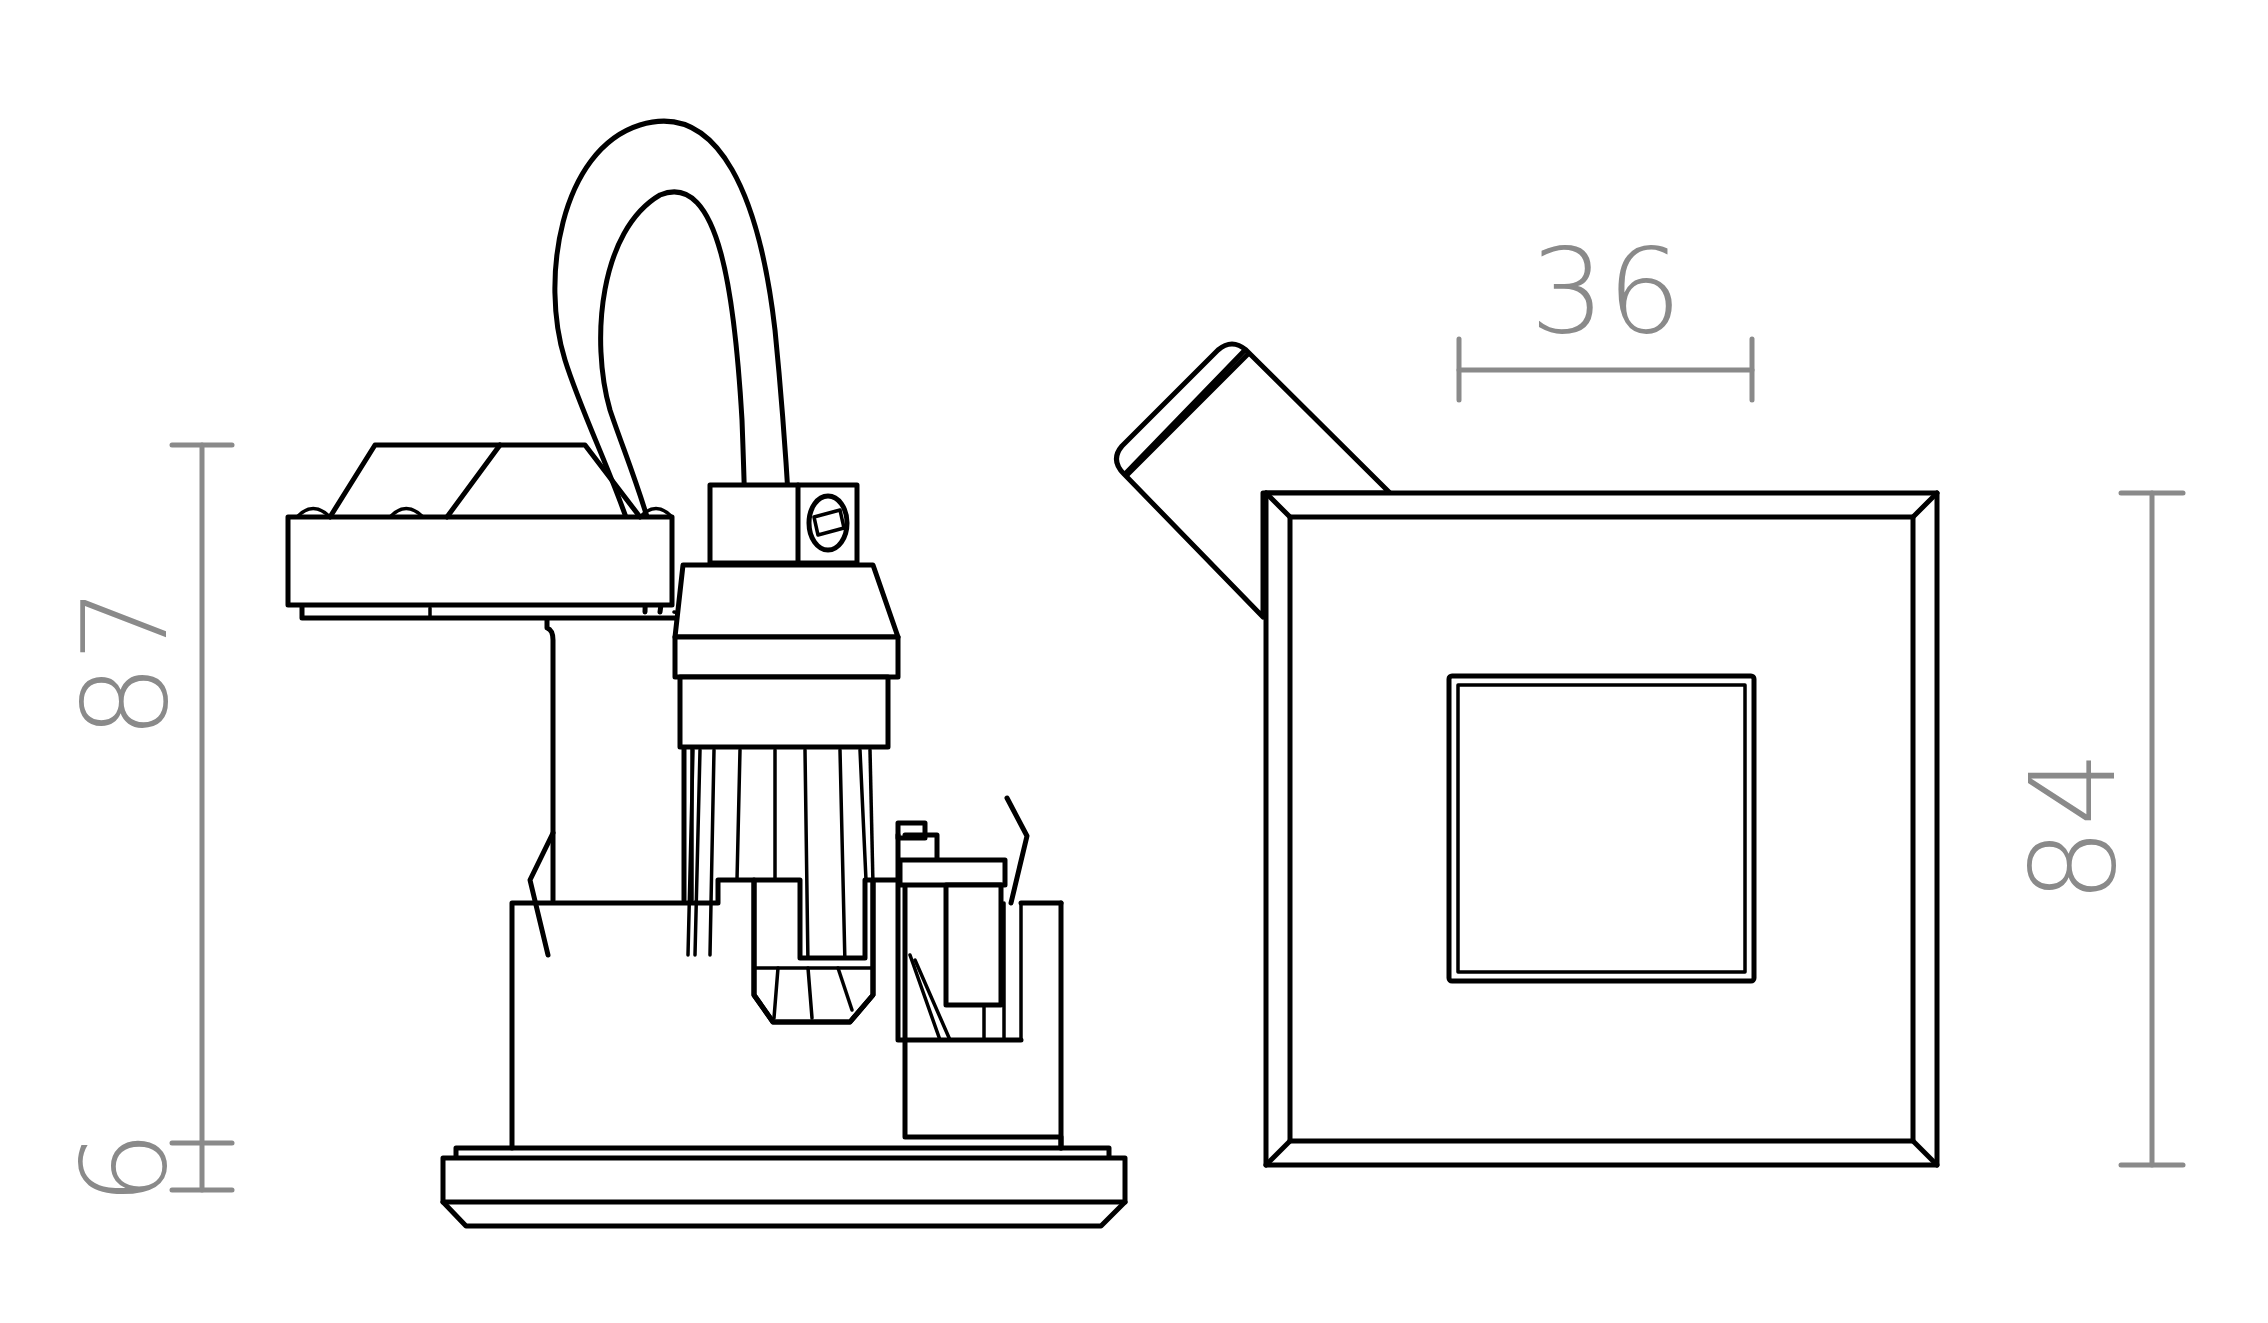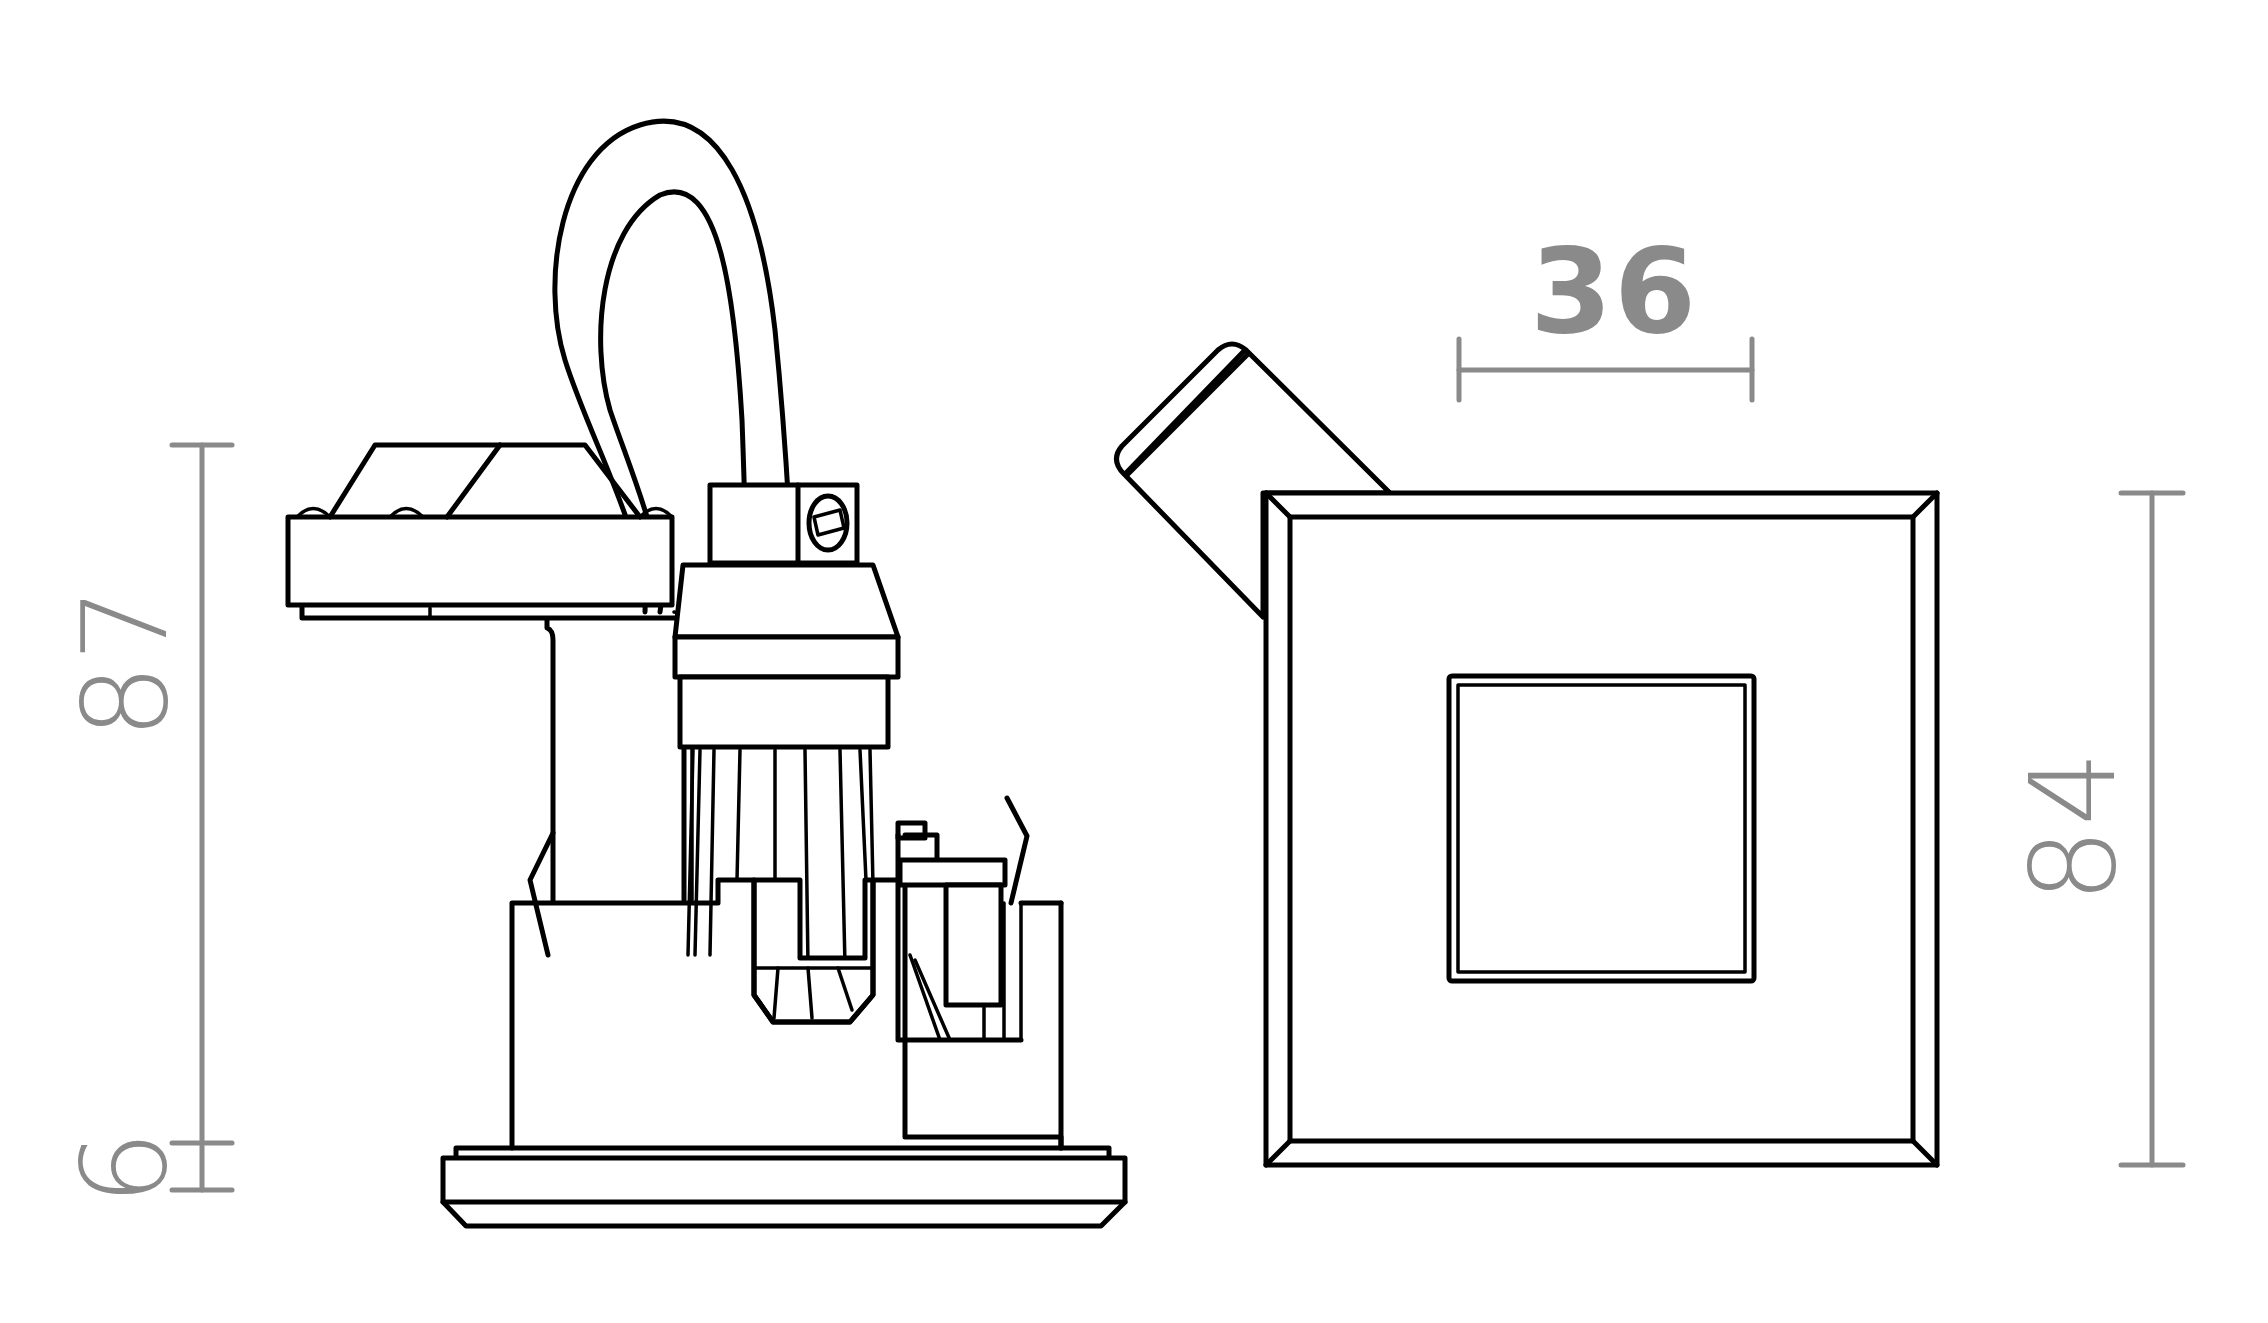--- a/index.html
+++ b/index.html
@@ -139,15 +139,15 @@
     <line class="dim" x1="2152" y1="493" x2="2152" y2="1165"></line>
     <line class="dim" x1="2121" y1="493" x2="2183" y2="493"></line>
     <line class="dim" x1="2121" y1="1165" x2="2183" y2="1165"></line>
   </g>
 </svg>
 
 <div class="dim-label rot" style="left:52px; top:607px; width:146px; height:118px; text-align:center;">87</div>
 
 <div class="dim-label rot" style="left:84px; top:1108px; width:80px; height:118px; text-align:center;">6</div>
 
-<div class="dim-label" style="left:1530px; top:232px; width:150px; text-align:right;font-weight:bold;">36</div>
+<div class="dim-label" style="left:1530px; top:232px; width:150px; text-align:right;">36</div>
 
 <div class="dim-label rot" style="left:2000px; top:771px; width:146px; height:118px; text-align:center;">84</div>
 
 </body></html>

